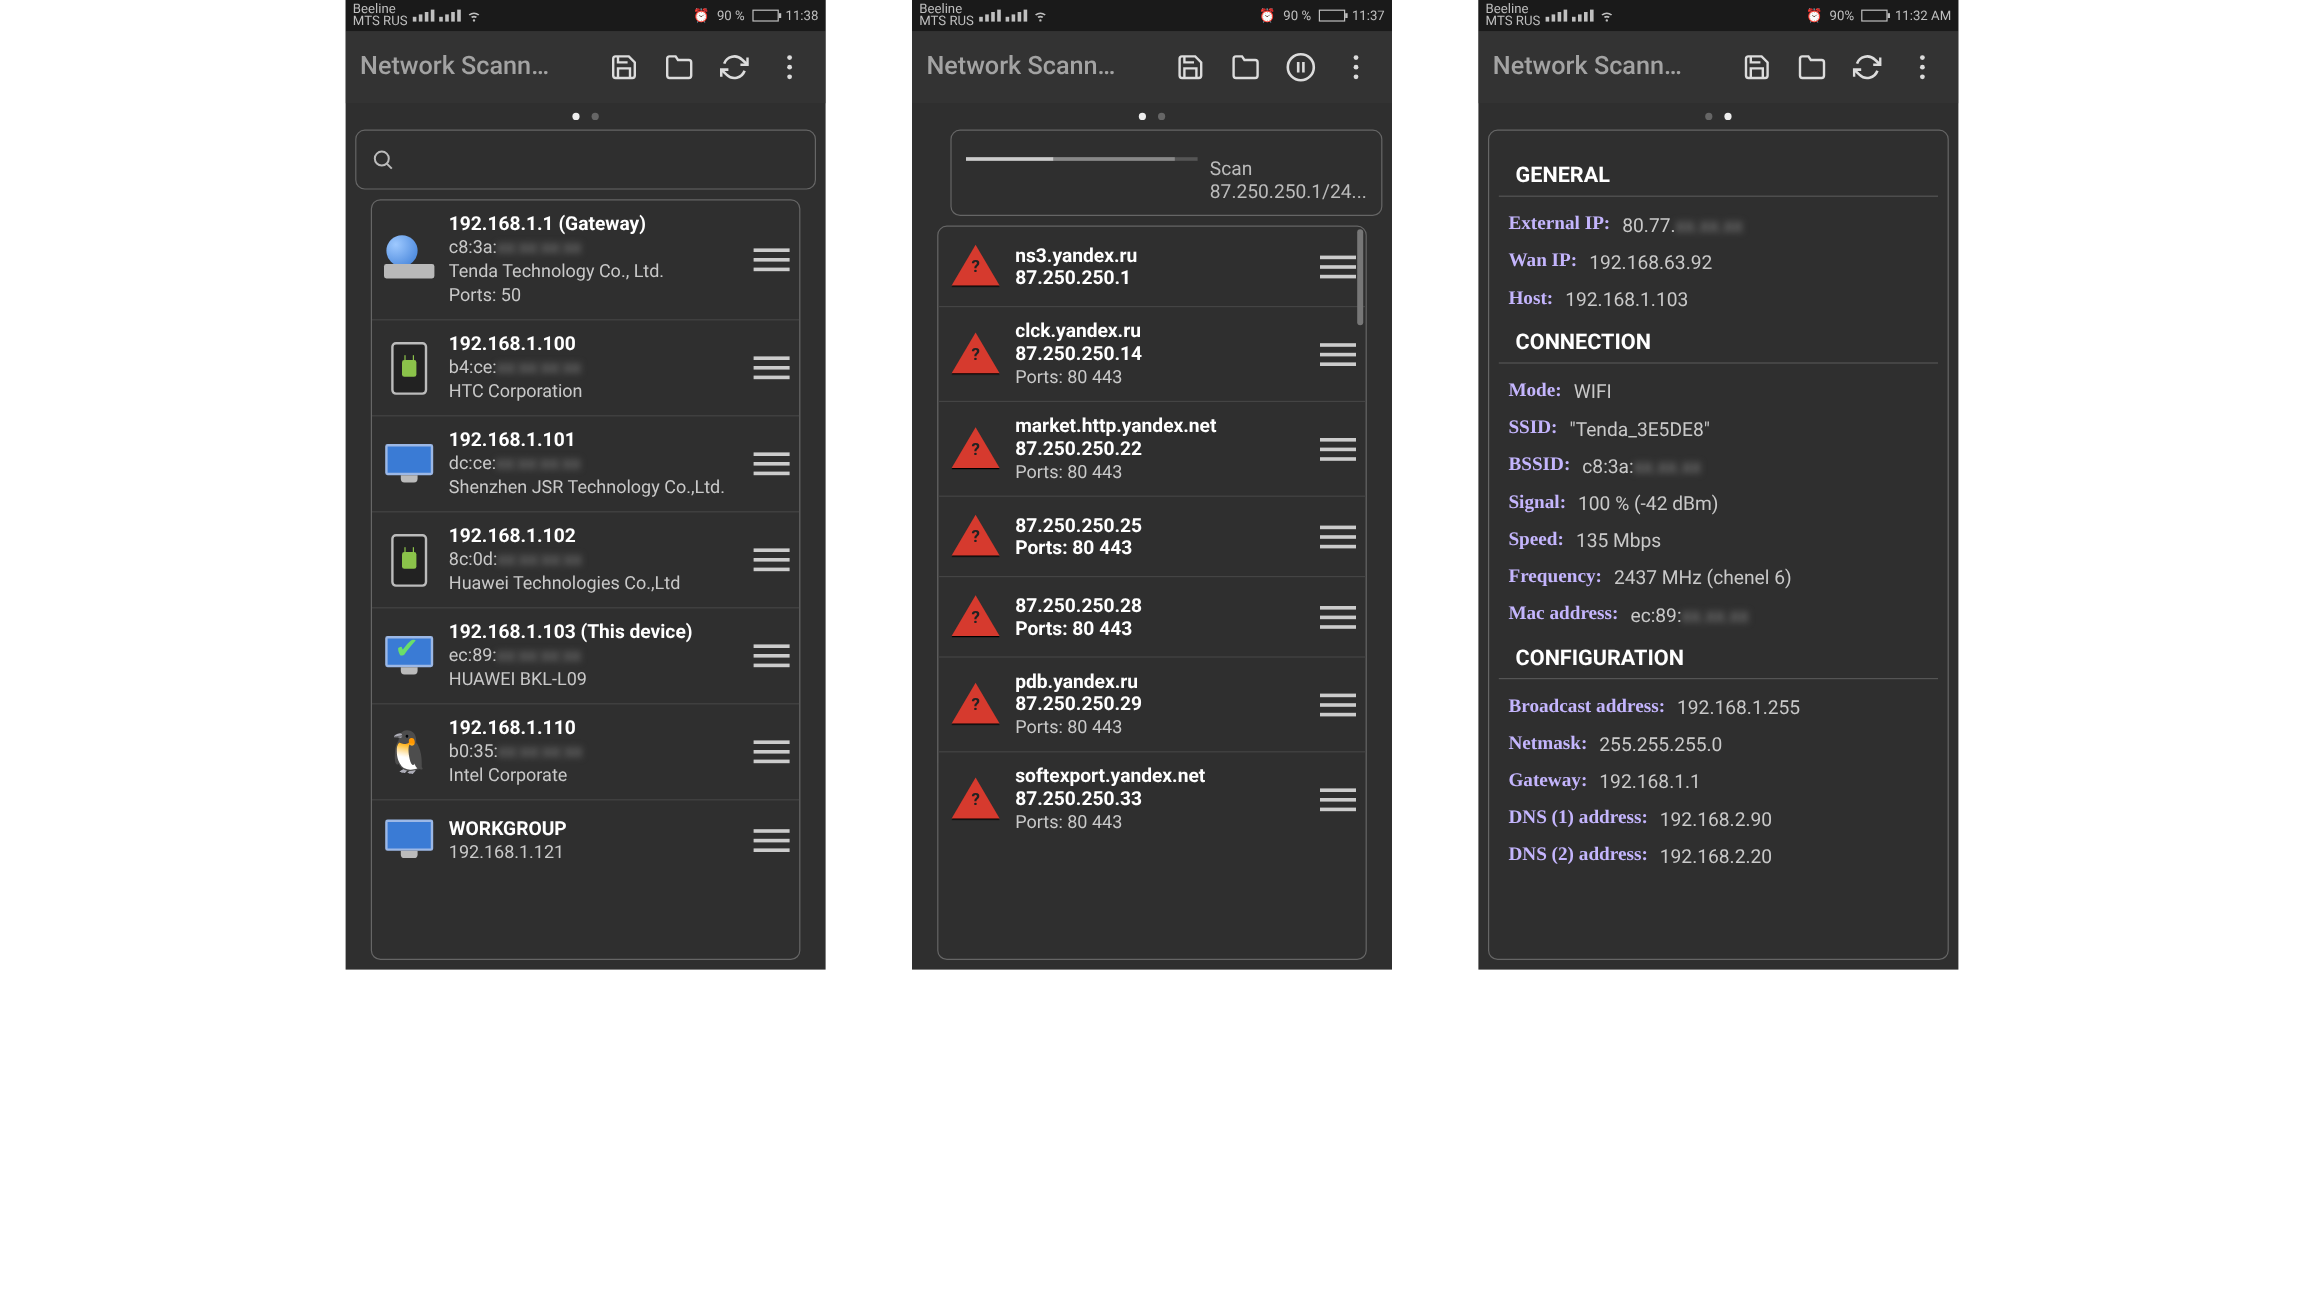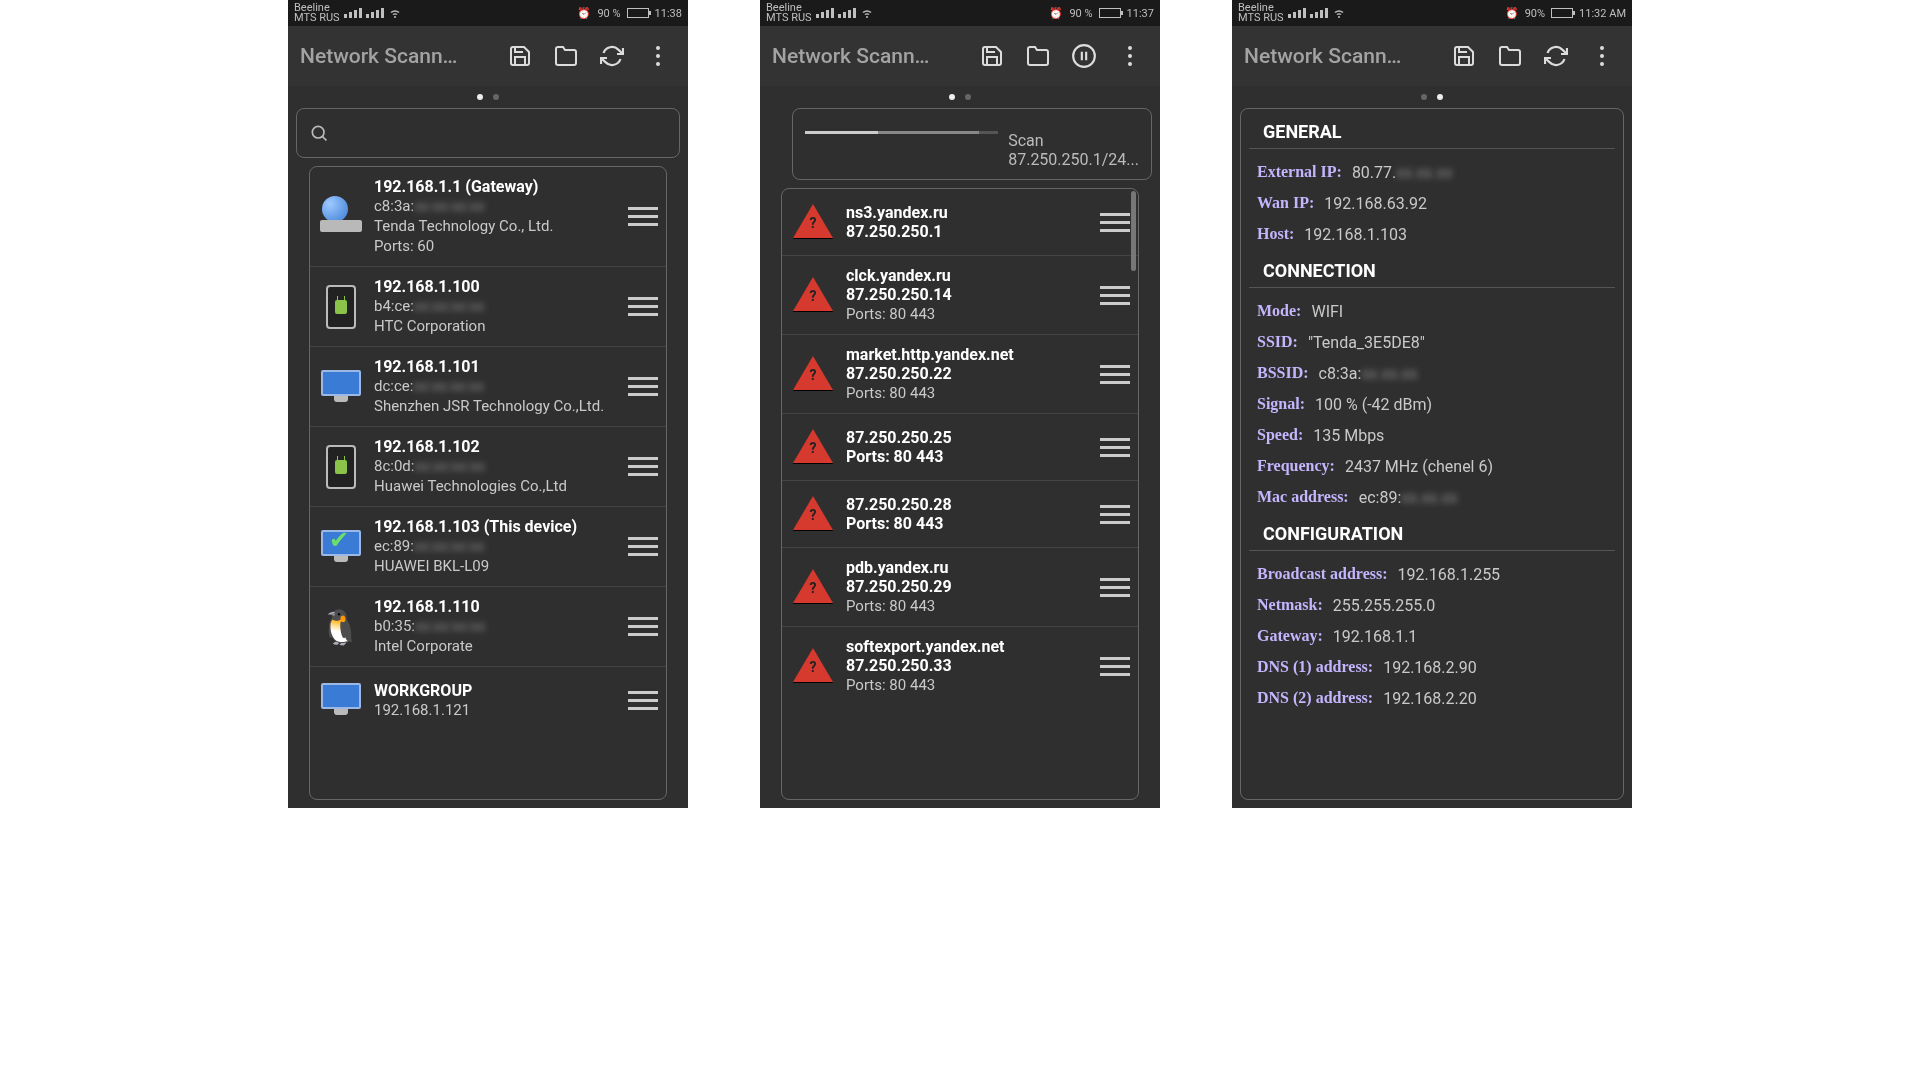--- a/index.html
+++ b/index.html
@@ -143,21 +143,21 @@
     width:0;height:0;border-left:20px solid transparent;border-right:20px solid transparent;border-bottom:34px solid #d63a2e;filter:drop-shadow(0 1px 0 #000);
   }
   .ic-warn .q{ position:absolute; top:11px; left:0; width:40px; text-align:center; color:#222; font-weight:700;}
   
   .info-panel {
     margin: 0 8px 8px;
     border: 1px solid #666;
     border-radius: 8px;
     flex: 1;
     overflow: hidden;
-    padding: 4px 0;
+    padding: 19px 0;
   }
   .sect-hd {
     color:#fff; font-size:18px; font-weight:700;
     padding: 10px 14px 6px;
     border-bottom:1px solid #555;
     margin: 0 8px 8px;
   }
   .sect-hd:first-child{padding-top:8px;}
   .kv { display:flex; gap:10px; padding:6px 16px; font-size:16px;}
   .kv .k { color:#c4b5fd; font-weight:700;font-family:Liberation Serif, serif; }
@@ -251,21 +251,21 @@
     <div class="dev-icon">
                 <div class="ic-router">
                   <div class="globe"></div>
                   <div class="box"></div>
                 </div>
               </div>
     <div class="dev-body">
                 <div class="l1">192.168.1.1 (Gateway)</div>
                 <div class="l2">c8:3a:<span class="blur">xx:xx:xx:xx</span></div>
                 <div class="l3">Tenda Technology Co., Ltd.</div>
-                <div class="l4">Ports: 60</div>
+                <div class="l4">Ports: 50</div>
               </div>
     <div class="ham">
                 <span></span>
                 <span></span>
                 <span></span>
               </div>
             </div>
             <div class="row">
     <div class="dev-icon">
                 <div class="ic-phone-a">

